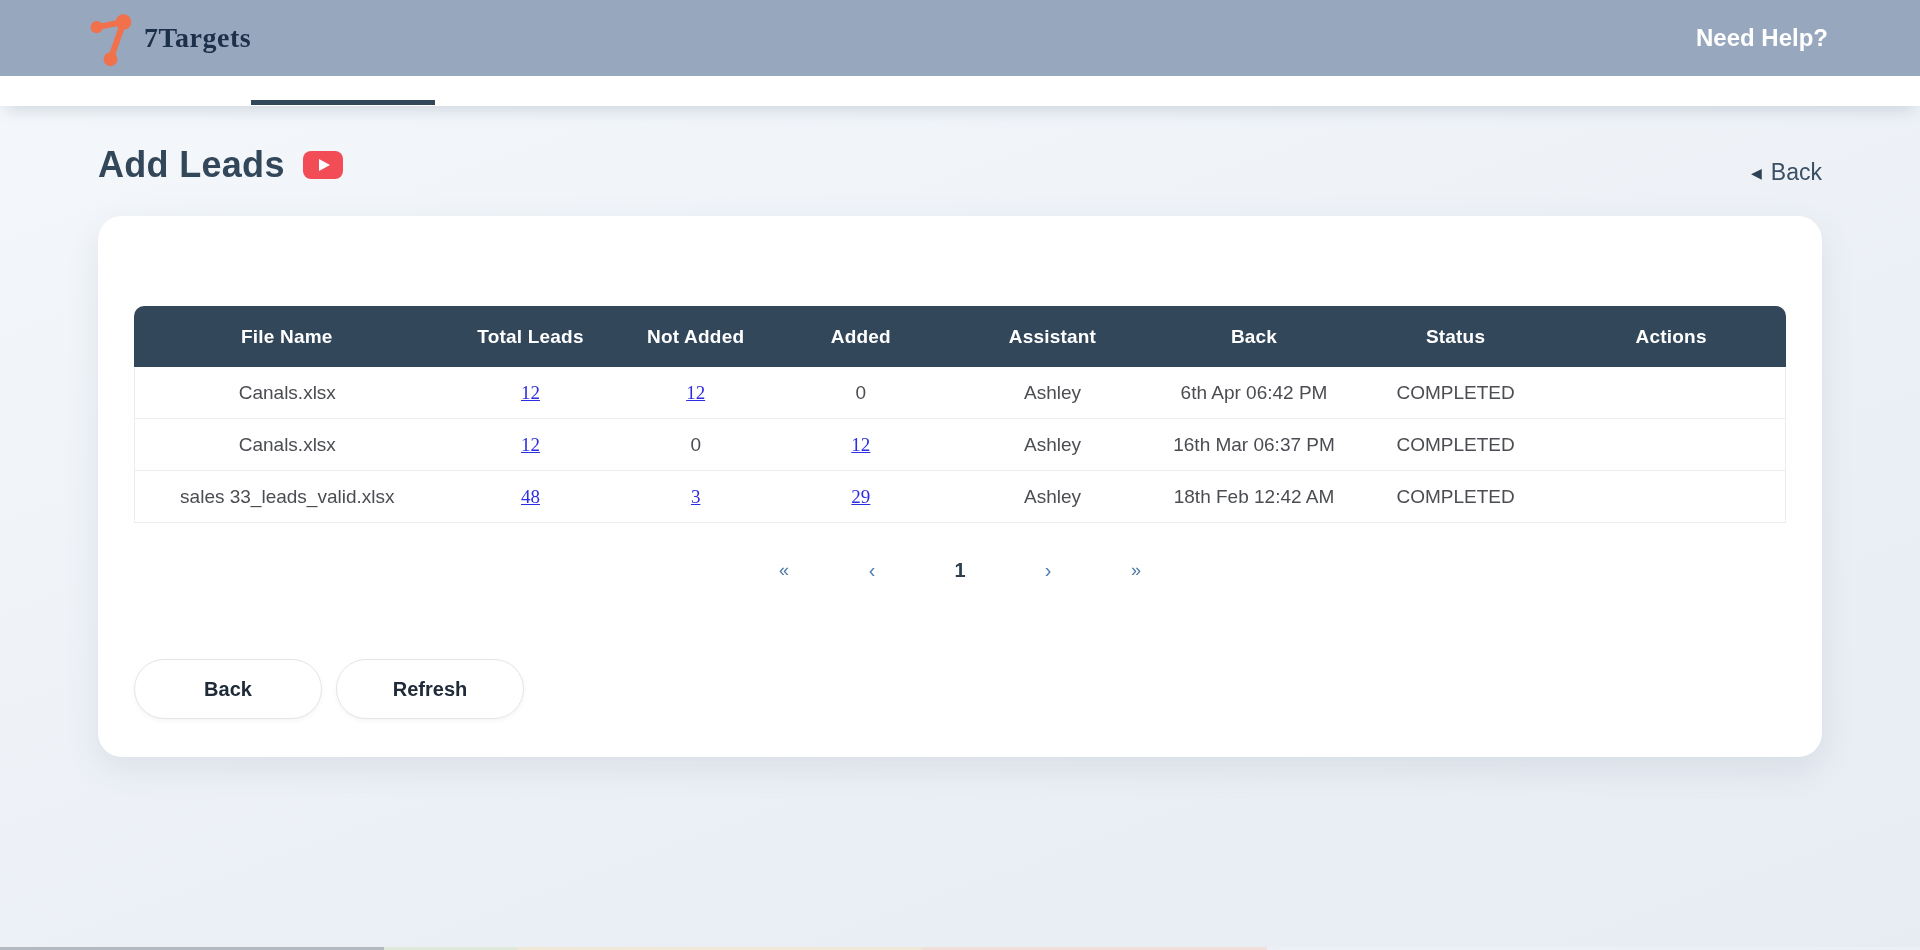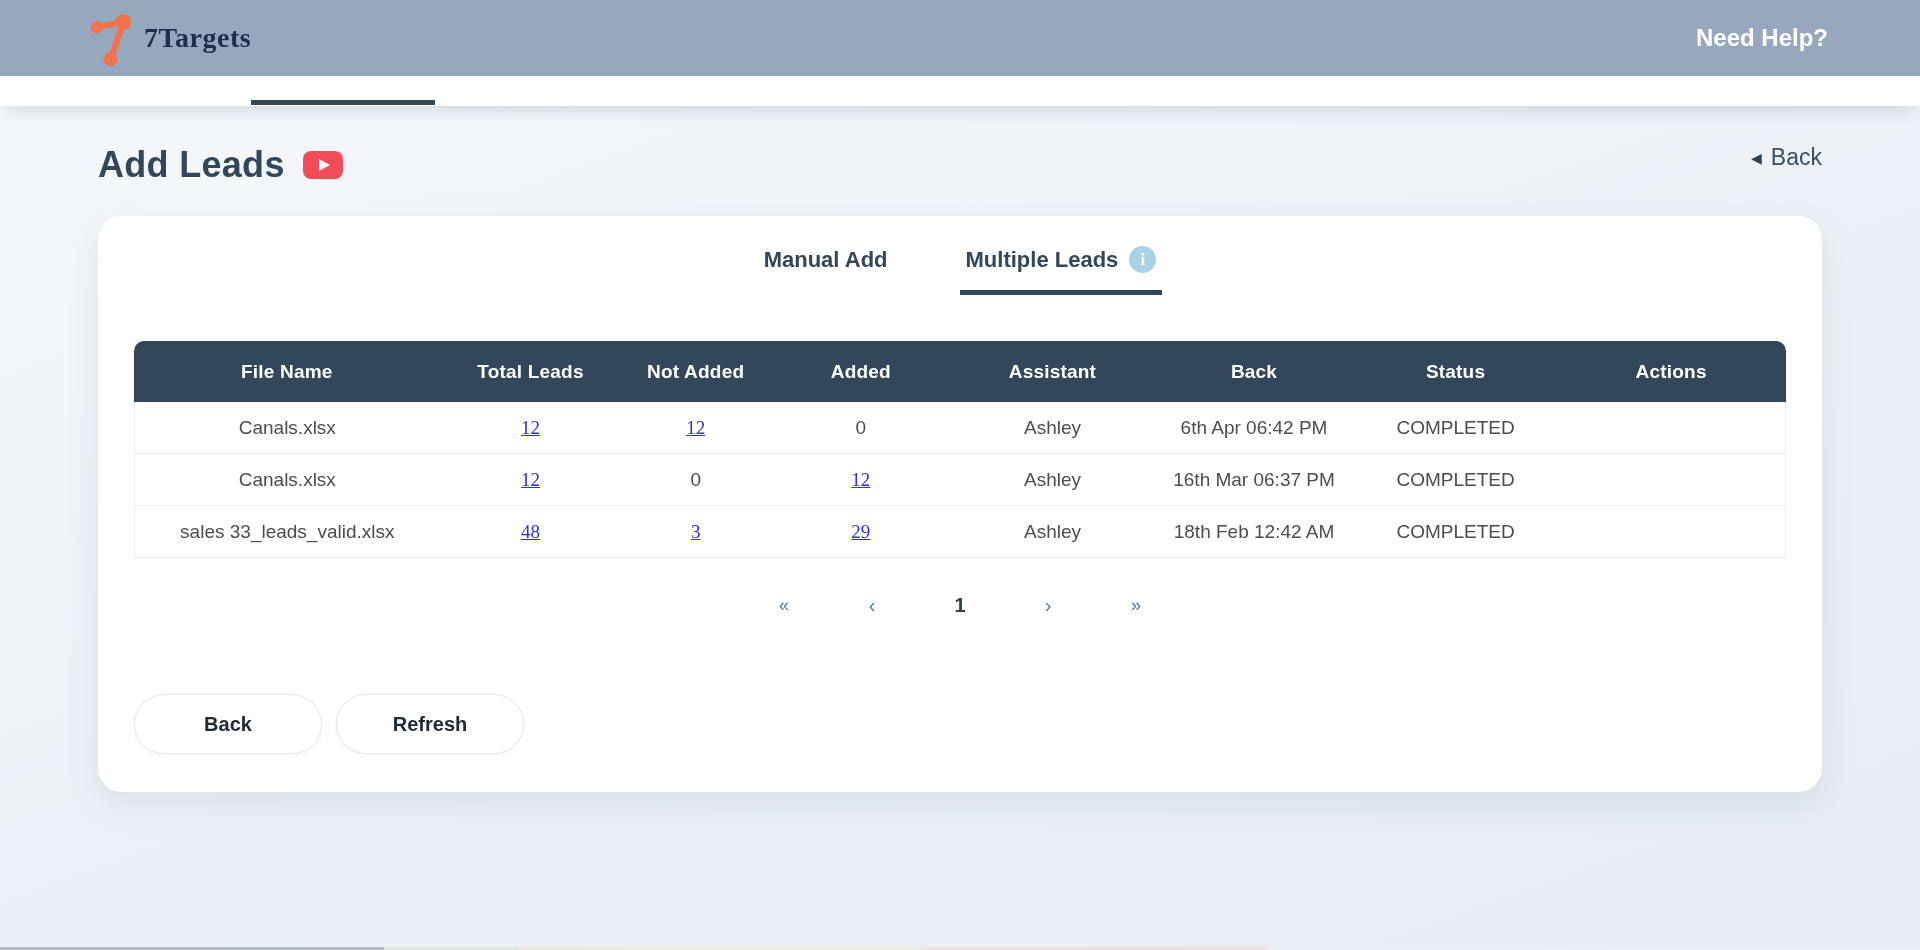--- a/index.html
+++ b/index.html
@@ -30,21 +30,21 @@
     box-shadow:0 10px 16px -6px rgba(115,132,158,.28);
   }
   .subnav-indicator {
     position:absolute; left:251px; bottom:1px;
     width:184px; height:5px; background:#33475b;
   }
 
   
   .page-head {
     width:1724px; margin:38px auto 0;
-    display:flex; align-items:flex-start; justify-content:space-between;
+    display:flex; align-items:flex-end; justify-content:space-between;
   }
   .page-title-wrap { display:flex; align-items:center; gap:18px; }
   .page-title { font-size:36px; font-weight:bold; color:#33475b; letter-spacing:.3px; }
   .yt-icon {
     width:40px; height:28px; border-radius:8px; background:#f24c56;
     display:inline-flex; align-items:center; justify-content:center; cursor:pointer;
   }
   .yt-icon i {
     display:block; width:0; height:0;
     border-left:11px solid #fff; border-top:6px solid transparent; border-bottom:6px solid transparent;
@@ -72,21 +72,21 @@
     display:flex; align-items:center; gap:11px; cursor:pointer;
   }
   .tab.active { border-bottom-color:#33475b; }
   .info-icon {
     width:27px; height:27px; border-radius:50%; background:#a9d2e5;
     color:#ffffff; display:inline-flex; align-items:center; justify-content:center;
     font-family:"Liberation Serif", serif; font-size:17px; font-weight:bold; cursor:pointer;
   }
 
   
-  table { width:100%; border-collapse:separate; border-spacing:0; margin-top:46px; }
+  table { width:100%; border-collapse:separate; border-spacing:0; margin-top:60px; }
   thead th {
     background:#33475b; color:#ffffff; font-size:19px; font-weight:bold;
     height:61px; text-align:center; letter-spacing:.2px;
   }
   thead th:first-child { border-top-left-radius:10px; }
   thead th:last-child  { border-top-right-radius:10px; }
   tbody td {
     height:52px; text-align:center; font-size:19px; color:#4b4d52;
     background:#fff; border-bottom:1px solid #ececee;
   }
@@ -156,29 +156,20 @@
       </span>
   </div>
   <div class="back-link">
     <span class="tri">◀</span>
     <span>Back</span>
   </div>
 </div>
 
 <div class="card">
 
-  <div class="tabs">
-    <div class="tab">
-      <span>Manual Add</span>
-    </div>
-    <div class="tab active">
-      <span>Multiple Leads</span>
-      <span class="info-icon">i</span>
-    </div>
-  </div>
 
   <table>
     <colgroup>
       <col style="width:18.5%">
         <col style="width:11%">
         <col style="width:9%">
         <col style="width:11%">
       <col style="width:12.2%">
         <col style="width:12.2%">
         <col style="width:12.2%">

